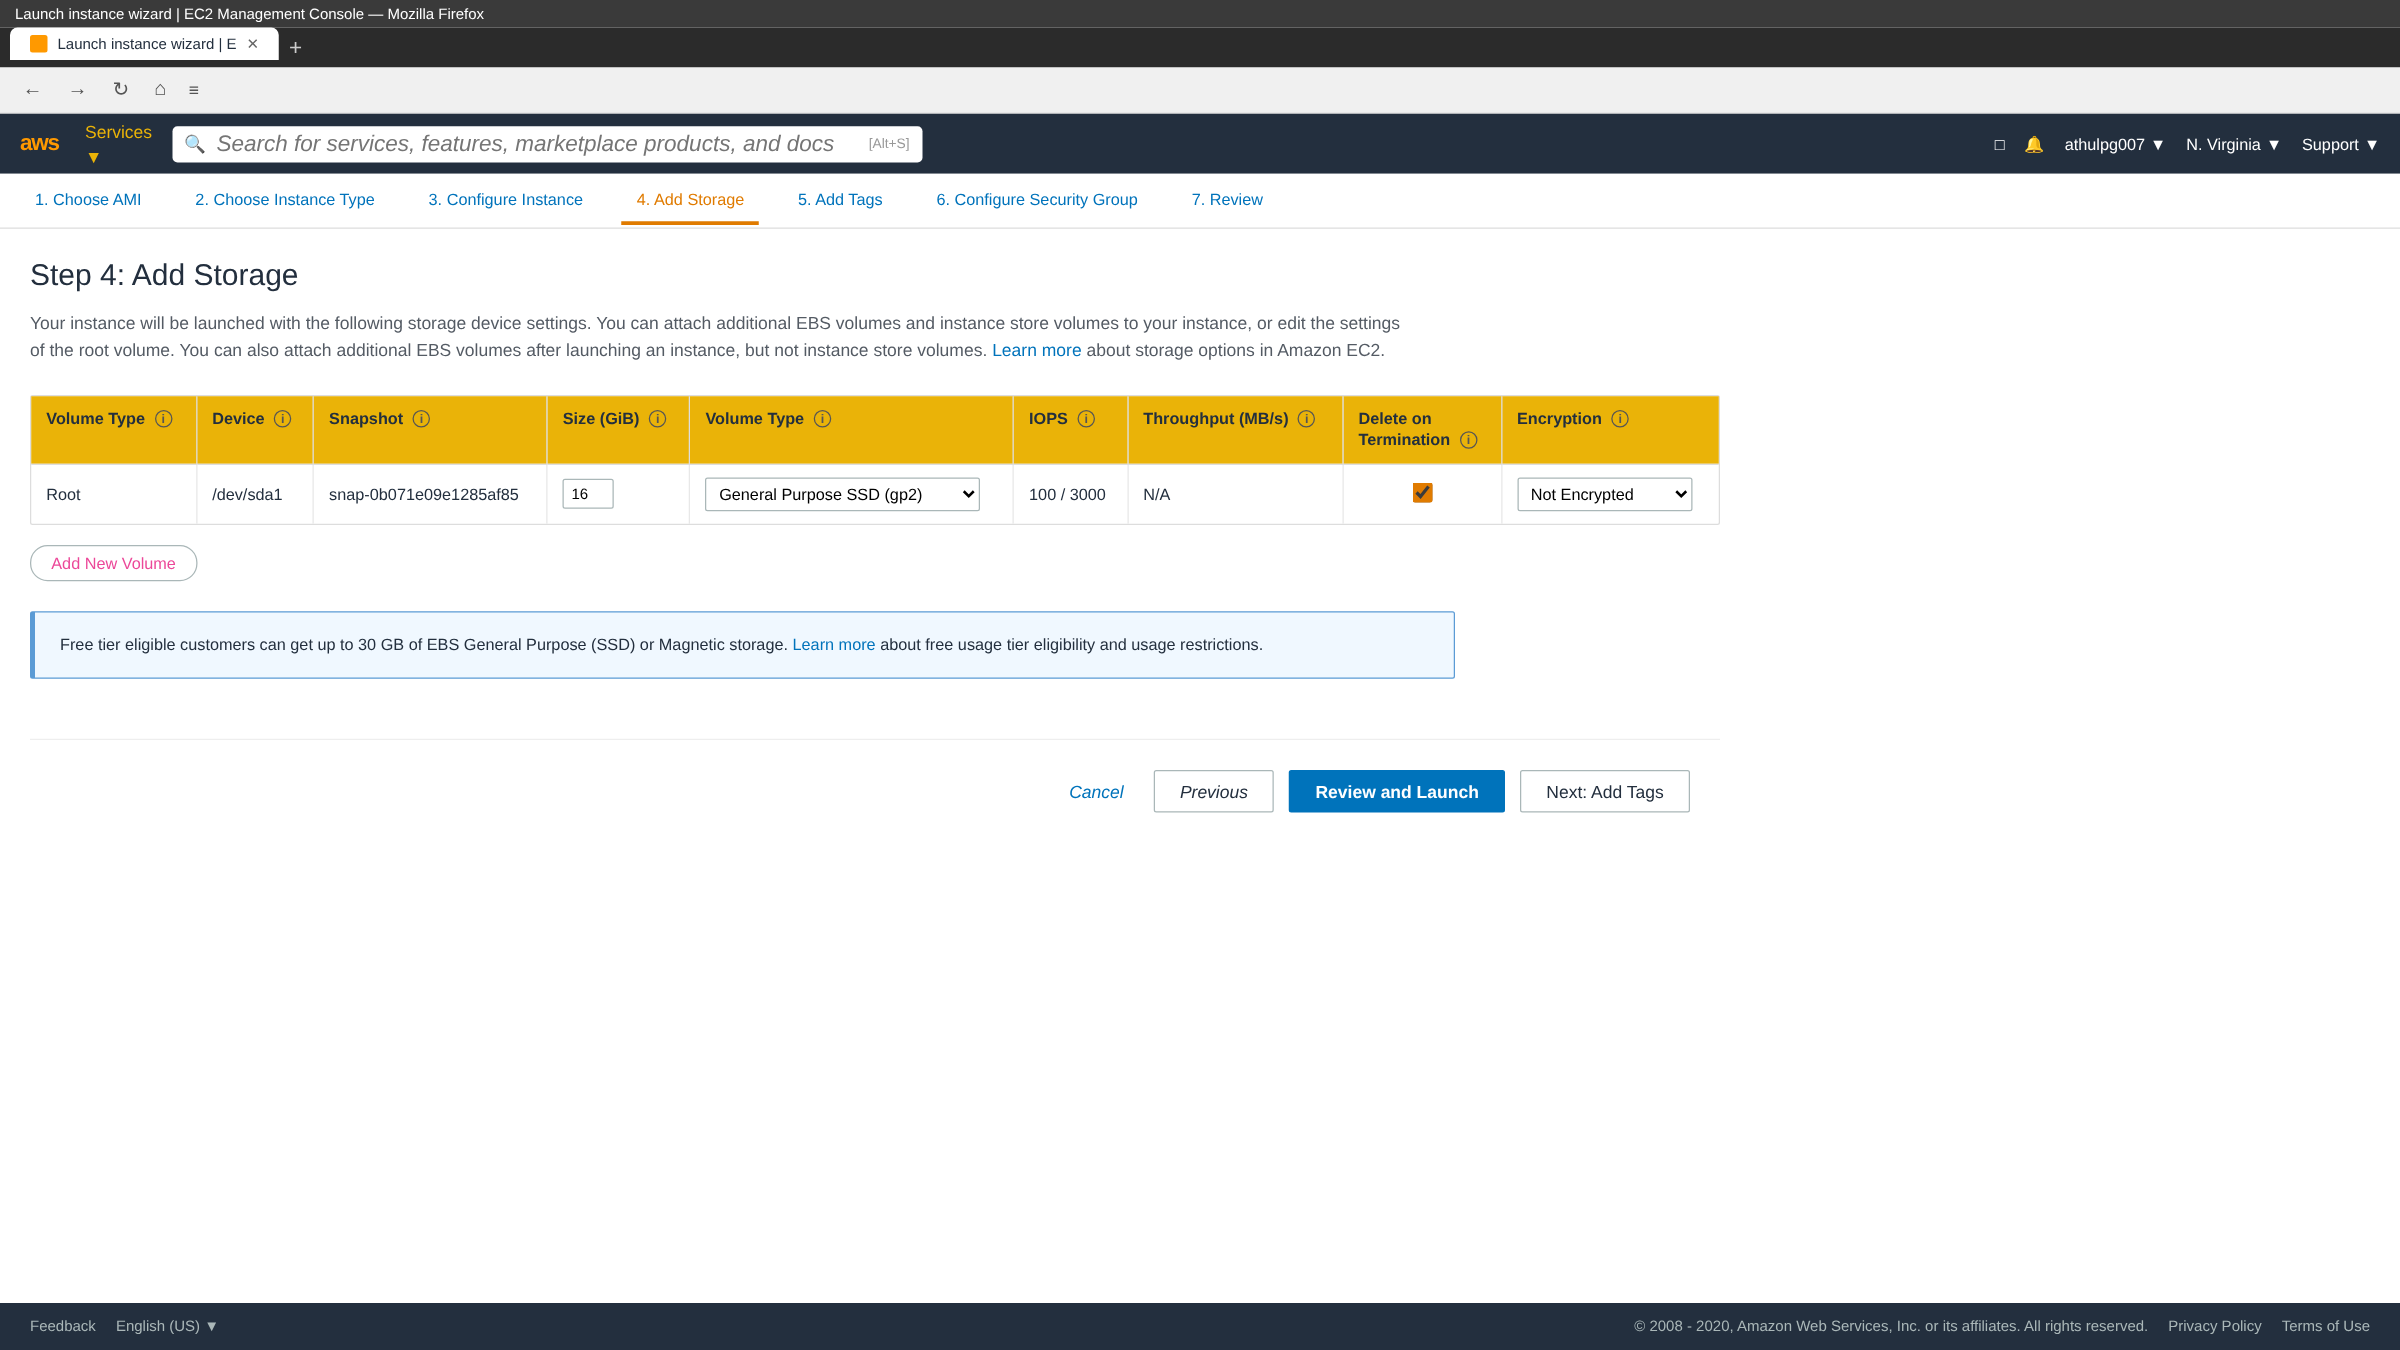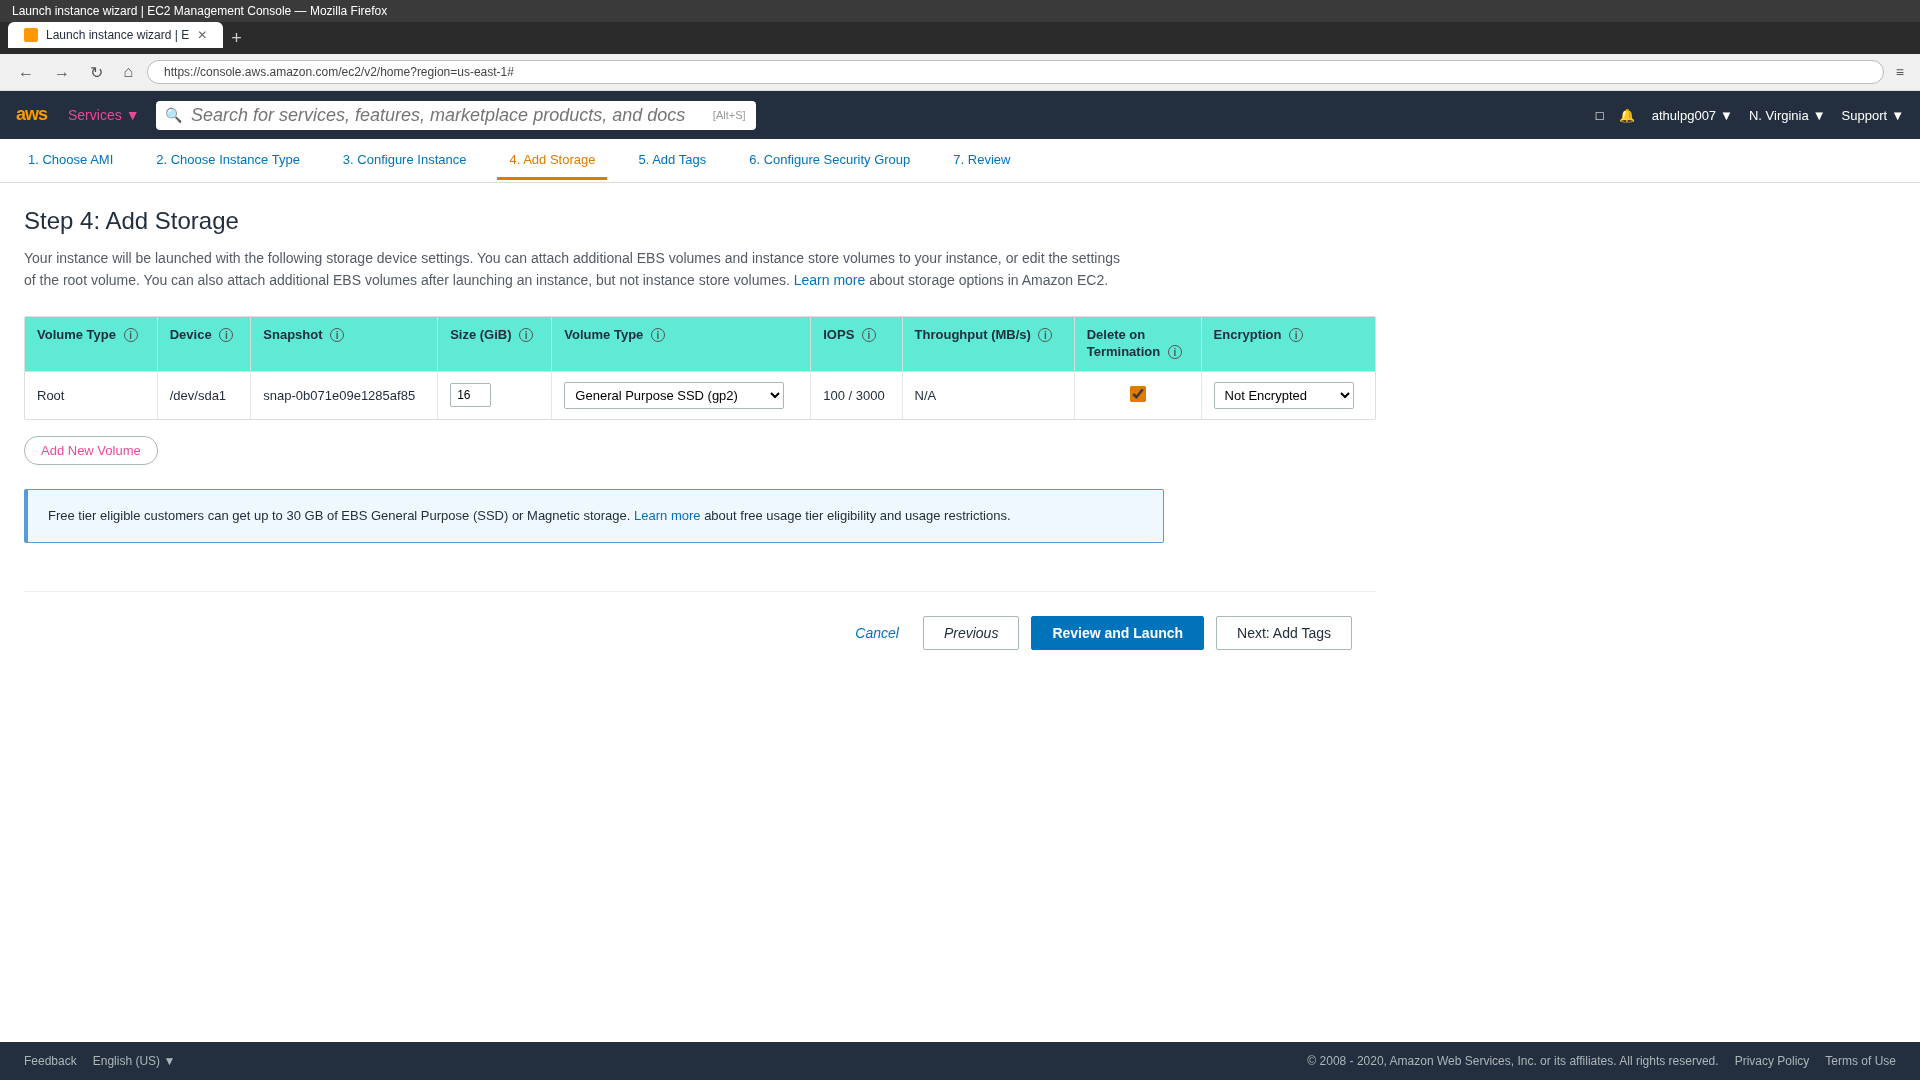--- a/index.html
+++ b/index.html
@@ -63,28 +63,29 @@
     .aws-topbar {
       background: #232f3e;
       display: flex;
       align-items: center;
       padding: 0 16px;
       height: 48px;
       gap: 16px;
     }
     .aws-logo { color: #ff9900; font-size: 28px; font-weight: bold; letter-spacing: -1px; }
     .aws-services-btn {
-      color: #ec4899;
+      color: #eab308;
       background: none;
       border: none;
       cursor: pointer;
       font-size: 14px;
       display: flex;
       align-items: flex-start;
       gap: 4px;
+      flex-direction: column;
     }
     .aws-search {
       flex: 1;
       max-width: 600px;
       display: flex;
       align-items: center;
       background: #fff;
       border-radius: 4px;
       padding: 4px 10px;
       gap: 8px;
@@ -149,21 +150,21 @@
     .storage-table-wrapper {
       border: 1px solid #ddd;
       border-radius: 2px;
       margin-bottom: 16px;
     }
     .storage-table {
       width: 100%;
       border-collapse: collapse;
     }
     .storage-table th {
-      background: #5eead4;
+      background: #eab308;
       padding: 10px 12px;
       text-align: left;
       font-size: 13px;
       font-weight: 600;
       color: #232f3e;
       border-bottom: 1px solid #ddd;
       border-right: 1px solid #ddd;
       vertical-align: top;
     }
     .storage-table th:last-child { border-right: none; }
@@ -337,21 +338,20 @@
     <span class="tab-close">✕</span>
   </div>
   <button class="tab-new">+</button>
 </div>
 
 <div class="browser-addressbar">
   <button class="nav-btn">←</button>
   <button class="nav-btn">→</button>
   <button class="nav-btn">↻</button>
   <button class="nav-btn">⌂</button>
-  <input class="address-input" type="text" value="https://console.aws.amazon.com/ec2/v2/home?region=us-east-1#" style="">
   <div class="browser-actions">
     <span class="browser-icon">≡</span>
   </div>
 </div>
 
 <div class="aws-topbar">
   <div class="aws-logo">
     <svg width="36" height="22" viewBox="0 0 36 22" fill="none">
       <text x="0" y="18" font-size="18" fill="#ff9900" font-weight="bold">aws</text>
     </svg>

